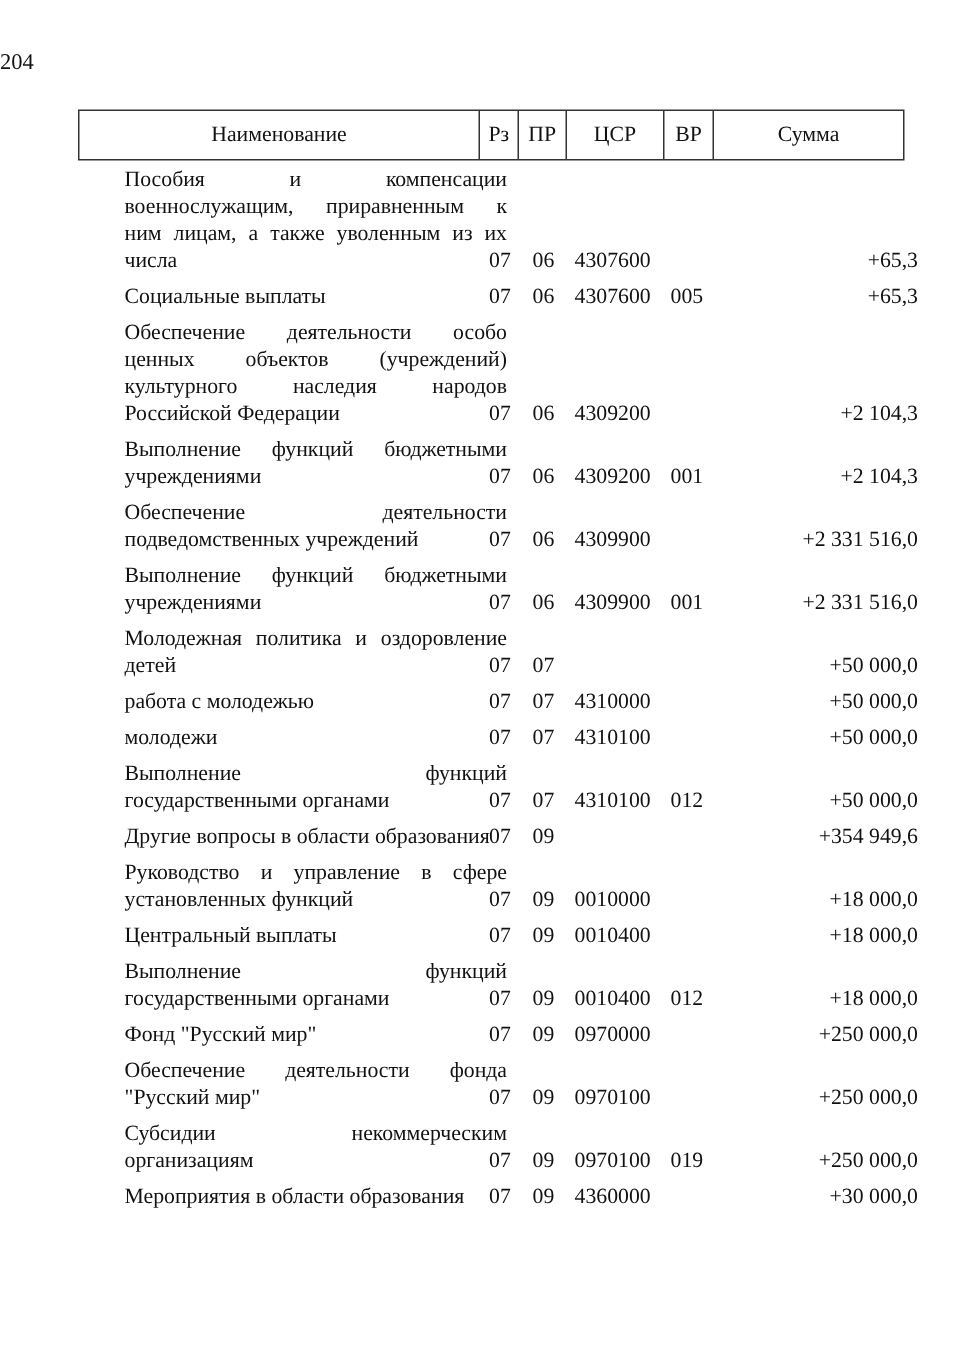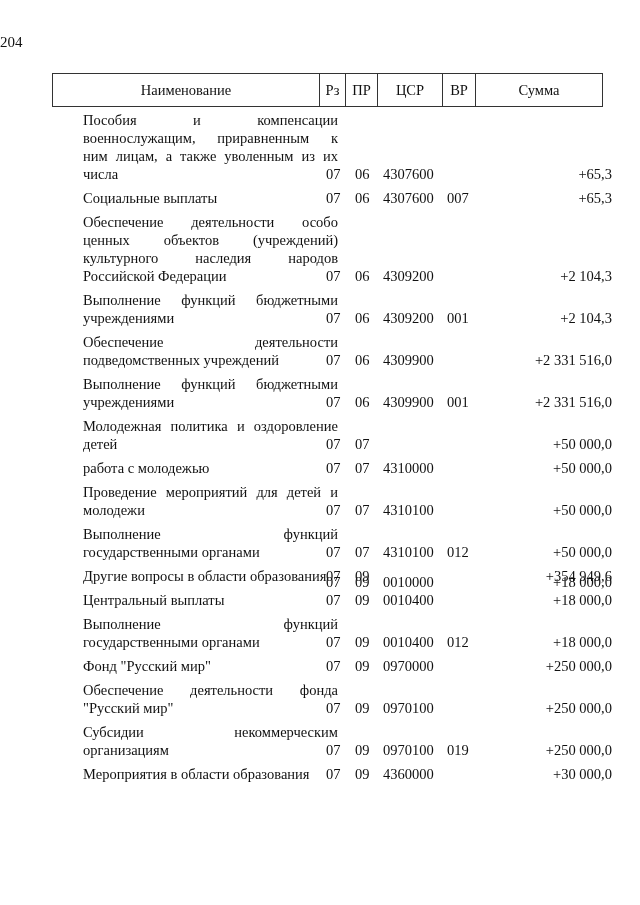--- a/index.html
+++ b/index.html
@@ -73,21 +73,21 @@
       <span class="cell vr"></span>
       <span class="cell sum">+65,3</span>
     </div>
     <div class="row">
       <div class="name">
         <span class="ln last">Социальные выплаты</span>
       </div>
       <span class="cell rz">07</span>
       <span class="cell pr">06</span>
       <span class="cell csr">4307600</span>
-      <span class="cell vr">007</span>
+      <span class="cell vr">005</span>
       <span class="cell sum">+65,3</span>
     </div>
     <div class="row">
       <div class="name">
         <span class="ln">Обеспечение деятельности особо</span>
         <span class="ln">ценных объектов (учреждений)</span>
         <span class="ln">культурного наследия народов</span>
         <span class="ln last">Российской Федерации</span>
       </div>
       <span class="cell rz">07</span>
@@ -145,21 +145,20 @@
         <span class="ln last">работа с молодежью</span>
       </div>
       <span class="cell rz">07</span>
       <span class="cell pr">07</span>
       <span class="cell csr">4310000</span>
       <span class="cell vr"></span>
       <span class="cell sum">+50 000,0</span>
     </div>
     <div class="row">
       <div class="name">
-        <span class="ln">Проведение мероприятий для детей и</span>
         <span class="ln last">молодежи</span>
       </div>
       <span class="cell rz">07</span>
       <span class="cell pr">07</span>
       <span class="cell csr">4310100</span>
       <span class="cell vr"></span>
       <span class="cell sum">+50 000,0</span>
     </div>
     <div class="row">
       <div class="name">
@@ -176,20 +175,24 @@
       <div class="name">
         <span class="ln last">Другие вопросы в области образования</span>
       </div>
       <span class="cell rz">07</span>
       <span class="cell pr">09</span>
       <span class="cell csr"></span>
       <span class="cell vr"></span>
       <span class="cell sum">+354 949,6</span>
     </div>
     <div class="row">
+      <div class="name">
+        <span class="ln">Руководство и управление в сфере</span>
+        <span class="ln last">установленных функций</span>
+      </div>
       <span class="cell rz">07</span>
       <span class="cell pr">09</span>
       <span class="cell csr">0010000</span>
       <span class="cell vr"></span>
       <span class="cell sum">+18 000,0</span>
     </div>
     <div class="row">
       <div class="name">
         <span class="ln last">Центральный выплаты</span>
       </div>

